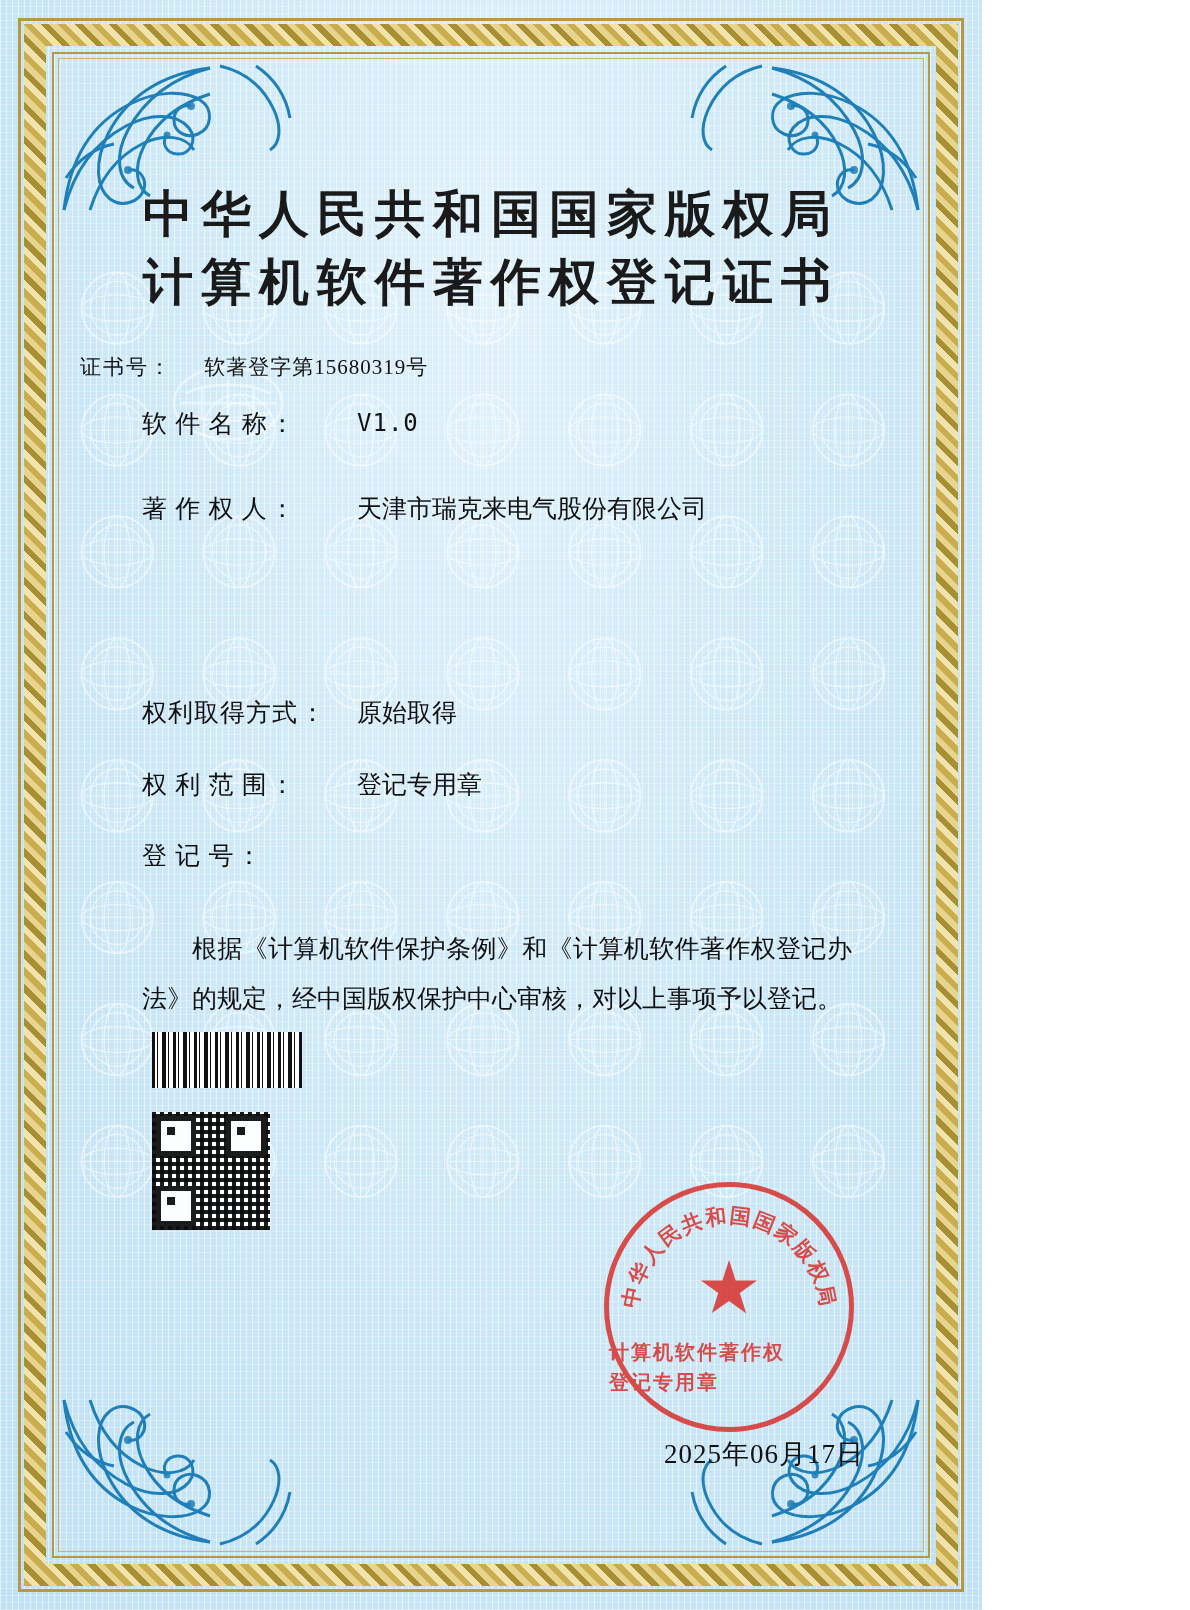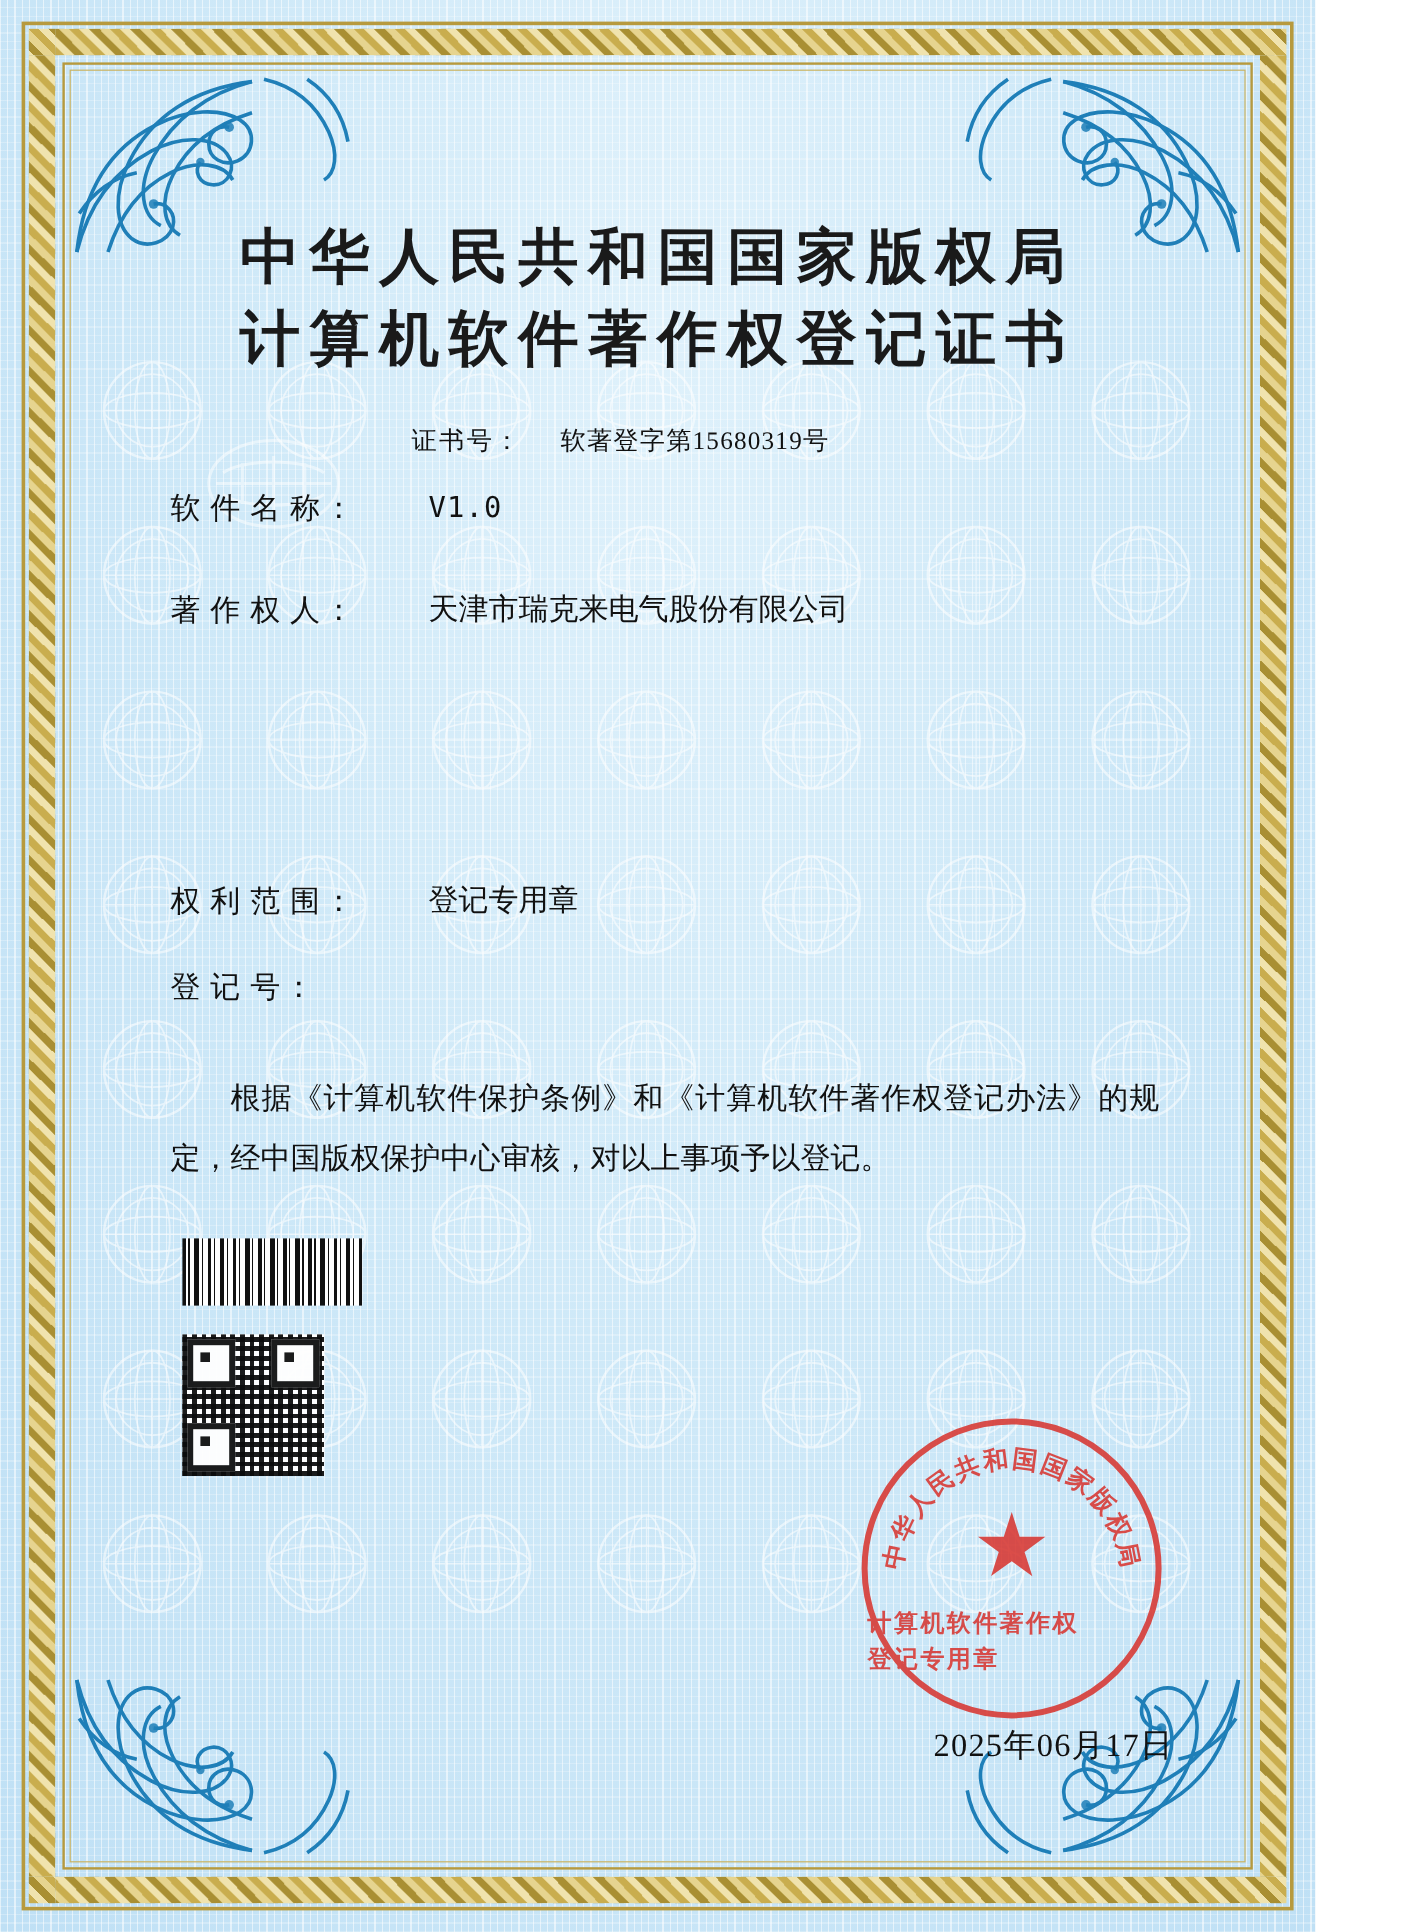--- a/index.html
+++ b/index.html
@@ -9,21 +9,21 @@
   }
   body {
     width: 1190px;
     height: 1610px;
     font-family: "Liberation Serif", "DejaVu Serif", serif;
     overflow: hidden;
   }
 
   .certificate {
     position: relative;
-    width: 1096px;
+    width: 982px;
     height: 1610px;
     box-sizing: border-box;
     background:
       radial-gradient(ellipse at 50% 18%, #dff1fb 0%, #cfe9f8 45%, #bfe0f5 100%);
     overflow: hidden;
     padding-left: 35px;
   }
 
   
   .guilloche {
@@ -109,21 +109,21 @@
     font-weight: bold;
     font-size: 50px;
     letter-spacing: 8px;
     color: #1a1a1a;
     line-height: 1.35;
     white-space: nowrap;
   }
 
   .cert-no {
     margin-top: 38px;
-    text-align: center;
+    text-align: left;
     padding-right: 62px;
     font-size: 21px;
     color: #111;
     letter-spacing: 1px;
   }
   .cert-no .cn-label { letter-spacing: 2px; }
   .cert-no .cn-value { margin-left: 26px; }
 
   .fields {
     margin-top: 26px;
@@ -471,20 +471,26 @@
 
       <div class="field-row" style="margin-top:52px">
         <div class="field-label">
           <span>著 作 权 人</span><span class="colon">：</span>
         </div>
         <div class="field-value">天津市瑞克来电气股份有限公司</div>
       </div>
 
       <div class="gap-block"></div>
 
+      <div class="field-row">
+        <div class="field-label">
+          <span>权利取得方式</span><span class="colon">：</span>
+        </div>
+        <div class="field-value">原始取得</div>
+      </div>
 
       <div class="field-row" style="margin-top:38px">
         <div class="field-label">
           <span>权 利 范 围</span><span class="colon">：</span>
         </div>
         <div class="field-value">登记专用章</div>
       </div>
 
       <div class="field-row" style="margin-top:38px">
         <div class="field-label">

